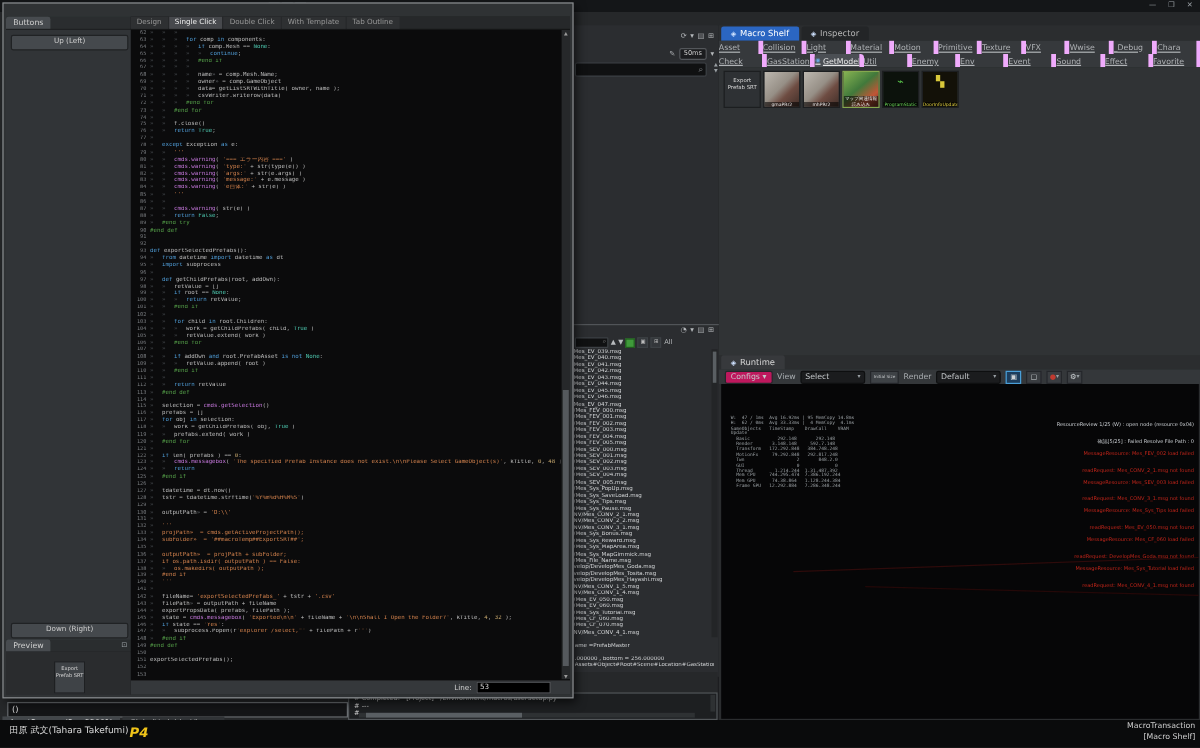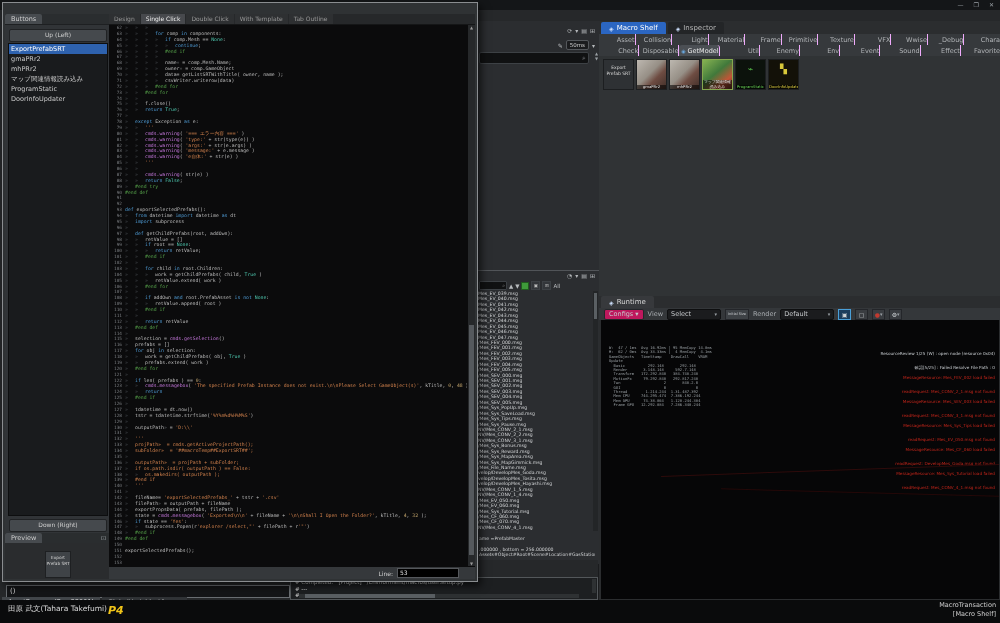--- a/index.html
+++ b/index.html
@@ -18,21 +18,21 @@
   .caret{font-size:5px;color:#9aa0a5;}
   
   #rightpanel{left:598px;top:21px;width:402px;height:579px;background:#2b2d2f;border-left:1px solid #1a1b1d;}
   #mstabs{left:2px;top:1px;height:12px;display:flex;gap:2px;}
   .mstab{display:flex;align-items:center;gap:3px;padding:0 8px;font-size:7px;height:12px;border-radius:2px 2px 0 0;}
   .mstab.on{background:#2b66c2;color:#fff;}
   .mstab.off{background:#232527;color:#b5b5b5;}
   .msdiamond{font-size:6px;color:#cfe2ff;}
   .catrow{left:0;width:402px;height:11px;display:flex;background:#36393c;border-bottom:1px solid #26282a;}
   #catrow1{top:13px;} #catrow2{top:24px;}
-  .cat{flex:1;display:flex;align-items:center;justify-content:flex-end;gap:2px;font-size:6.5px;color:#b0b3b6;border-right:1px solid #f0abfc;overflow:hidden;white-space:nowrap;}
+  .cat{flex:1;display:flex;align-items:center;justify-content:flex-start;gap:2px;font-size:6.5px;color:#b0b3b6;border-right:4px solid #f0abfc;overflow:hidden;white-space:nowrap;text-decoration:underline;}
   .cat.on{background:#4b4f54;color:#e8e8e8;border-radius:3px 3px 0 0;}
   .cico{font-size:5px;color:#69a8e0;}
   #shelfarea{left:0;top:35px;width:402px;height:240px;background:#303335;}
   #shelfbtns{position:absolute;left:4px;top:3px;display:flex;gap:2px;}
   .sbtn{width:29px;height:29px;background:#2e3134;border:1px solid #1c1e20;position:relative;overflow:hidden;}
   .sbl{font-size:4.5px;line-height:5.5px;color:#d9d9d9;text-align:center;padding-top:5px;white-space:normal;}
   .sthumb{position:absolute;inset:0;}
   .st-photo .sthumb{background:linear-gradient(135deg,#bdb8b0 0%,#968f86 45%,#6e4c42 65%,#402e28 100%);}
   .st-green .sthumb{background:linear-gradient(140deg,#86b352 0%,#41793b 45%,#c25536 75%,#5e2b20 100%);}
   .st-green{border-color:#85a84e;}
@@ -168,21 +168,21 @@
         <div class="cat">
           <span>Collision</span>
         </div>
         <div class="cat">
           <span>Light</span>
         </div>
         <div class="cat">
           <span>Material</span>
         </div>
         <div class="cat">
-          <span>Frame</span>
+          <span>Motion</span>
         </div>
         <div class="cat">
           <span>Primitive</span>
         </div>
         <div class="cat">
           <span>Texture</span>
         </div>
         <div class="cat">
           <span>VFX</span>
         </div>
@@ -194,21 +194,21 @@
         </div>
         <div class="cat">
           <span>Chara</span>
         </div>
       </div>
     <div class="abs catrow" id="catrow2">
         <div class="cat">
           <span>Check</span>
         </div>
         <div class="cat">
-          <span>Disposable</span>
+          <span>GasStation</span>
         </div>
         <div class="cat on">
           <span class="cico">◉</span>
           <span>GetModel</span>
         </div>
         <div class="cat">
           <span>Util</span>
         </div>
         <div class="cat">
           <span>Enemy</span>
@@ -420,28 +420,20 @@
     </div>
   </div>
 
   <div class="abs" id="ble">
 
     <div id="blleft">
       <div class="tabrow" style="top:0;">
         <span class="ptab">Buttons</span>
       </div>
       <div id="upbtn">Up (Left)</div>
-      <div id="blist">
-          <div class="bitem sel">ExportPrefabSRT</div>
-          <div class="bitem">gmaPRr2</div>
-          <div class="bitem">mhPRr2</div>
-          <div class="bitem">マップ関連情報読み込み</div>
-          <div class="bitem">ProgramStatic</div>
-          <div class="bitem">DoorInfoUpdater</div>
-        </div>
       <div id="downbtn">Down (Right)</div>
       <div class="tabrow" id="prevtabrow">
         <span class="ptab">Preview</span>
         <span class="tinyico">⊡</span>
       </div>
       <div id="prevarea">
         <div id="prevbtn">Export Prefab SRT</div>
       </div>
     </div>
 

